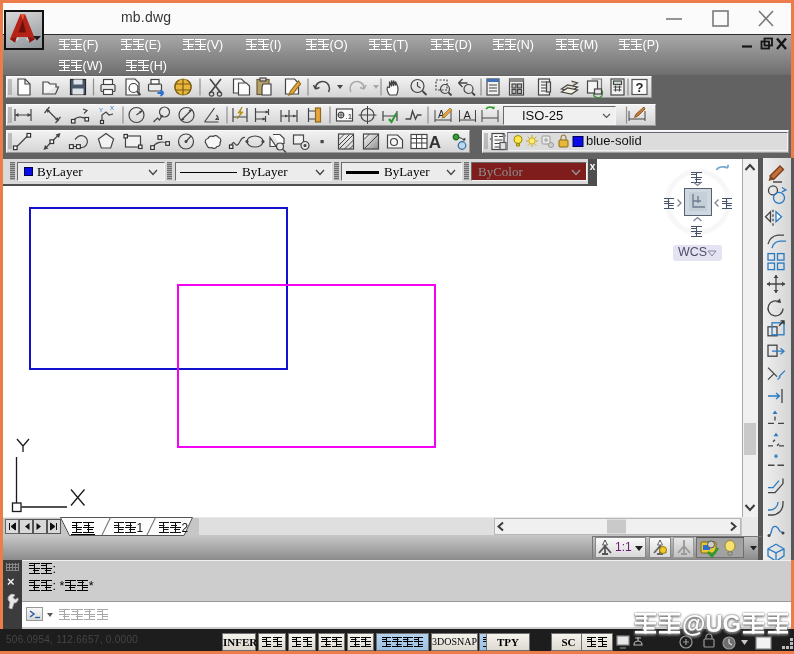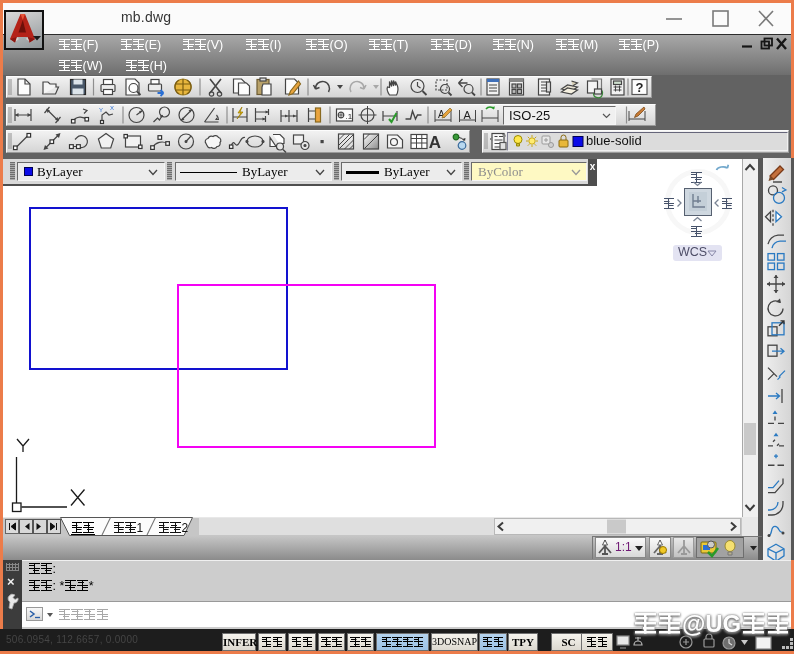--- a/index.html
+++ b/index.html
@@ -314,21 +314,21 @@
           <path d="M-4 -6 a5 5 0 0 1 8 0" stroke="#2a9a2a" stroke-width="1.5"></path>
           <path d="M4 -6 l1 -2.5 l-3 .5 z" fill="#2a9a2a" stroke="none"></path>
         </g>
 <path d="M620.5 2.5 v17" stroke="#8f8f8f"></path>
 <g transform="translate(631,11)">
           <path d="M-8 -4 v10 M8 -4 v10 M-8 4 h16" stroke-width="1"></path>
           <path d="M7 -8 L-1 -1 l-1.5 3.5 l3.5 -1.5 L8 -6 z" fill="#c97b35" stroke="#7a4a18" stroke-width=".8"></path>
         </g>
 </g>
     </svg>
-<div class="abs" style="left:503px;top:106px;width:113px;height:19px;background:#f0f0f0;border:1px solid #888;border-top-color:#6a6a6a;border-left-color:#6a6a6a;border-bottom-color:#f5f5f5;border-right-color:#f5f5f5;font-size:13px;color:#111;line-height:17px;text-align:left;padding-left:5px">ISO-25<svg style="position:absolute;right:4px;top:6px" width="9" height="6" viewBox="0 0 9 6">
+<div class="abs" style="left:503px;top:106px;width:113px;height:19px;background:#f0f0f0;border:1px solid #888;border-top-color:#6a6a6a;border-left-color:#6a6a6a;border-bottom-color:#f5f5f5;border-right-color:#f5f5f5;font-size:13px;color:#111;line-height:17px;text-align:left;padding-left:18px">ISO-25<svg style="position:absolute;right:4px;top:6px" width="9" height="6" viewBox="0 0 9 6">
         <path d="M1 1 l3.5 3.5 L8 1" stroke="#555" stroke-width="1.2" fill="none"></path>
       </svg></div>
 <div class="trow" style="left:6px;top:130px;width:464px;height:23px"></div>
 <div class="trow" style="left:482px;top:130px;width:307px;height:23px"></div>
 <svg class="abs" style="left:6px;top:130px" width="464" height="23" viewBox="0 0 464 23">
 <g stroke="#454545" fill="none" stroke-width="1.2">
 <path d="M3 3 v16 m2 -16 v16" stroke="#8f8f8f" stroke-width="1"></path>
 <g transform="translate(16,11.5)">
           <path d="M-6.5 6.5 L6.5 -6.5"></path>
           <rect x="-8.5" y="4.5" width="3.6" height="3.6" fill="#fff" stroke="#333"></rect>
@@ -474,21 +474,21 @@
     </div>
 <div class="grip" style="left:334px;top:162px;height:18px;width:5px"></div>
 <div class="dd" style="left:341px;width:121px">
       <span style="position:absolute;left:4px;top:8px;width:33px;height:3px;background:#000"></span>
       <span style="position:absolute;left:42px;top:1px">ByLayer</span>
       <svg style="position:absolute;right:5px;top:6px" width="10" height="7" viewBox="0 0 10 7">
         <path d="M1 1 l4 4.5 L9 1" stroke="#444" stroke-width="1.3" fill="none"></path>
       </svg>
     </div>
 <div class="grip" style="left:464px;top:162px;height:18px;width:5px"></div>
-<div class="dd" style="left:471px;width:116px;background:#fef9c3;color:#8e8e8e">
+<div class="dd" style="left:471px;width:116px;background:#7f1d1d;color:#8e8e8e">
       <span style="position:absolute;left:6px;top:1px">ByColor</span>
       <svg style="position:absolute;right:5px;top:6px" width="10" height="7" viewBox="0 0 10 7">
         <path d="M1 1 l4 4.5 L9 1" stroke="#999" stroke-width="1.3" fill="none"></path>
       </svg>
     </div>
 <div class="abs" style="left:588px;top:159px;width:9px;height:27px;background:#4e4e4e;color:#fff;font-size:10px;font-weight:bold;text-align:center;line-height:16px">x</div>
 
 <div class="abs" id="canvtop"></div>
 <div class="abs" id="canvas"></div>
 <div class="abs" id="rectblue"></div>
@@ -710,21 +710,21 @@
 <div class="abs" id="status"></div>
 <div class="abs" style="left:6px;top:634px;font-size:10px;color:#454545;letter-spacing:.3px">506.0954, 112.6657, 0.0000</div>
 <div class="sbtn" style="left:222px;width:34px;font-family:'Liberation Serif',serif;font-weight:bold">INFER</div>
 <div class="sbtn" style="left:258px;width:28px"><span class="cj"></span><span class="cj"></span></div>
 <div class="sbtn" style="left:288px;width:28px"><span class="cj"></span><span class="cj"></span></div>
 <div class="sbtn" style="left:318px;width:27px"><span class="cj"></span><span class="cj"></span></div>
 <div class="sbtn" style="left:347px;width:27px"><span class="cj"></span><span class="cj"></span></div>
 <div class="sbtn sbon" style="left:376px;width:53px"><span class="cj"></span><span class="cj"></span><span class="cj"></span><span class="cj"></span></div>
 <div class="sbtn" style="left:431px;width:47px;font-family:'Liberation Serif',serif;font-size:10px;white-space:nowrap">3DOSNAP</div>
 <div class="sbtn sbon" style="left:479px;width:28px"><span class="cj"></span><span class="cj"></span></div>
-<div class="sbtn" style="left:508px;width:30px;font-family:'Liberation Serif',serif;font-weight:bold">TPY</div>
+<div class="sbtn" style="left:486px;width:44px;font-family:'Liberation Serif',serif;font-weight:bold">TPY</div>
 <div class="sbtn" style="left:563px;width:36px;font-family:'Liberation Serif',serif;font-weight:bold">QP</div>
 <div class="sbtn" style="left:551px;width:35px;font-family:'Liberation Serif',serif;font-weight:bold">SC</div>
 <div class="sbtn" style="left:581px;width:32px"><span class="cj"></span><span class="cj"></span></div>
 <svg class="abs" style="left:616px;top:633px" width="178" height="20" viewBox="0 0 178 20">
 <g stroke="#c9c9c9" fill="none" stroke-width="1.2">
 <rect x="1" y="3" width="12" height="9" fill="#e8e8e8" stroke="#888"></rect>
         <path d="M4 15 h6" stroke="#888"></path>
 <path d="M18 12 a4 4 0 0 1 8 0 z M22 8 v-4 m-3 1 h6" stroke="#b8b8b8"></path>
 <circle cx="70" cy="9" r="6" stroke="#9a9a9a"></circle>
         <path d="M67 9 h6 M70 6 v6" stroke="#9a9a9a"></path>

